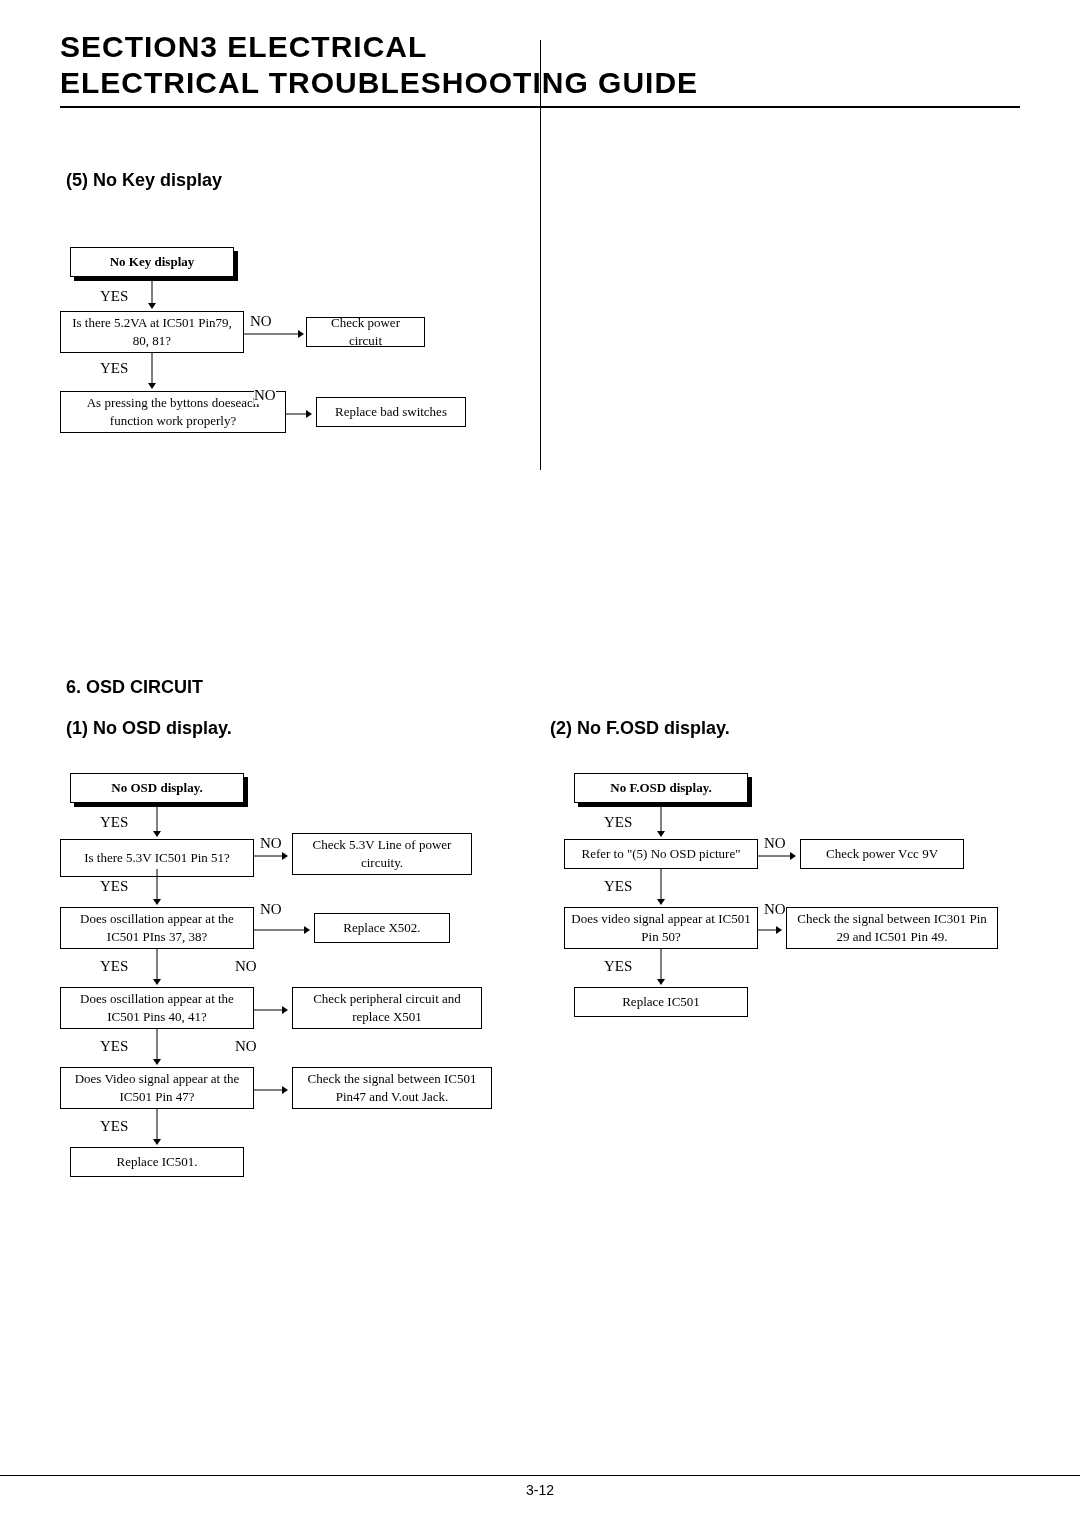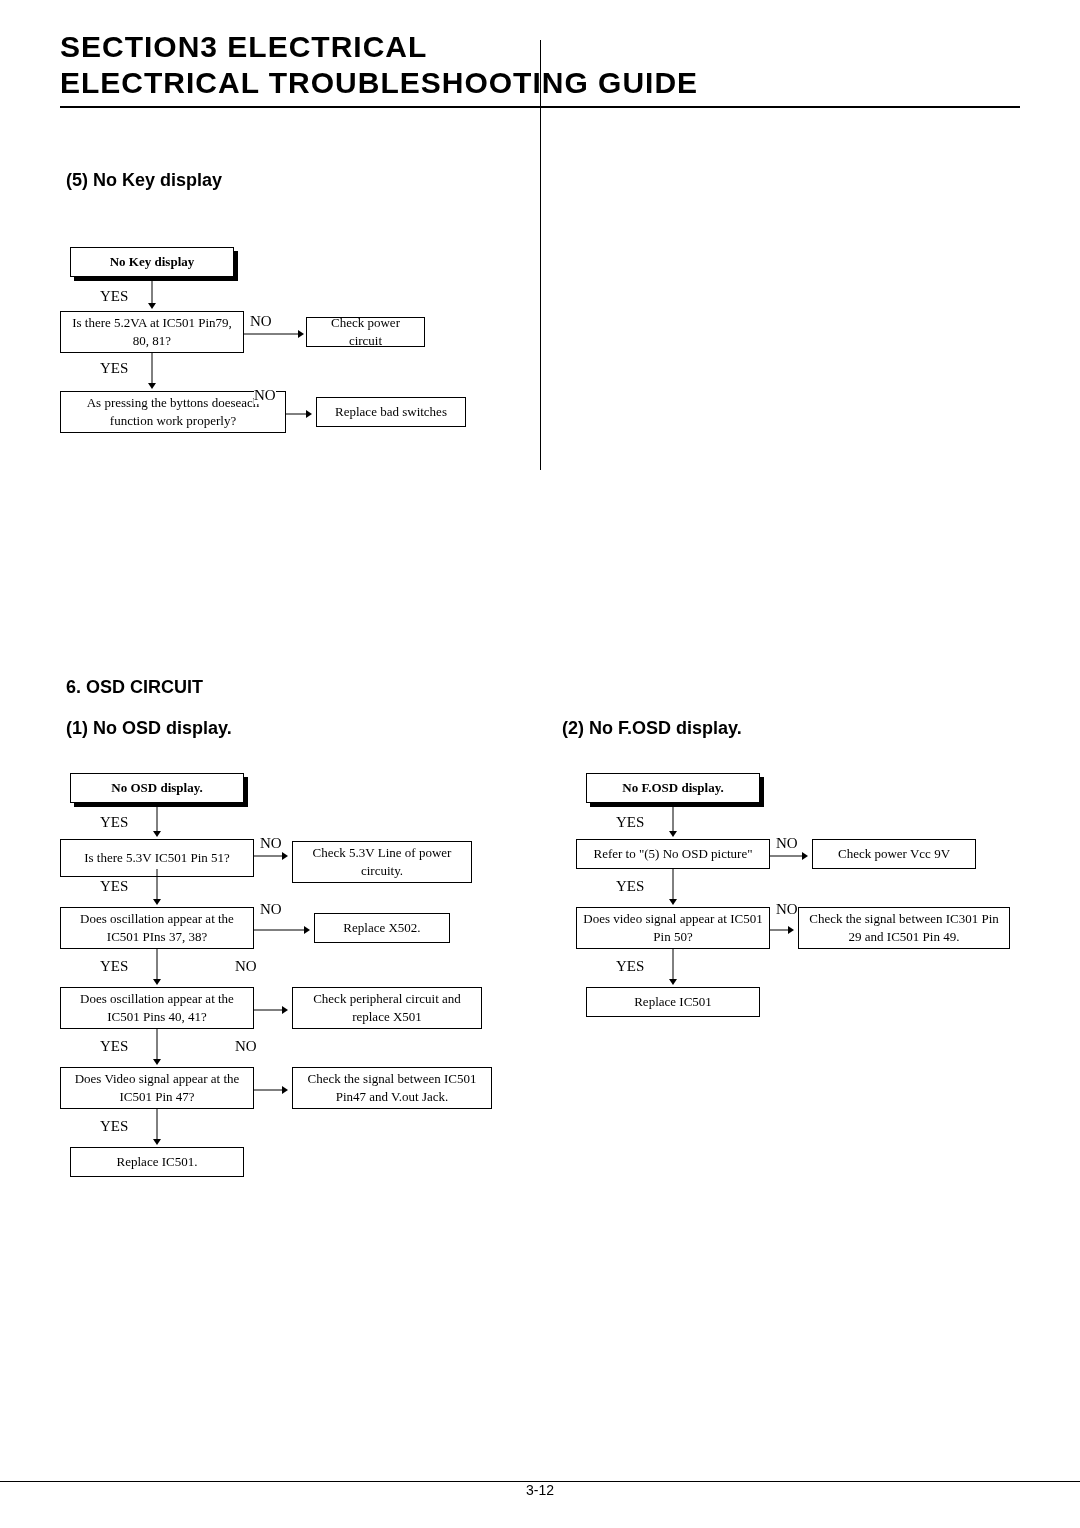--- a/index.html
+++ b/index.html
@@ -75,21 +75,21 @@
     font-size: 15px;
     background: #fff;
   }
   svg.conn {
     position: absolute;
     overflow: visible;
     pointer-events: none;
   }
   .two-col {
     display: flex;
-    gap: 16px;
+    gap: 4px;
     margin-top: 20px;
   }
   .col {
     flex: 0 0 50%;
     position: relative;
   }
   .col .colhead {
     font-weight: bold;
     font-size: 18px;
     margin-left: 6px;
@@ -103,20 +103,21 @@
     border-left: 1px solid #000;
   }
   .footer {
     position: absolute;
     bottom: 30px;
     left: 0;
     width: 100%;
     text-align: center;
     font-size: 14px;
     border-top: 1px solid #000;
+    padding-top: 6px;
   }
   .footer-rule-space {
     margin: 0 60px;
   }
 </style>
 </head>
 <body>
 
 <div class="header">
   <div class="line1">SECTION3   ELECTRICAL</div>
@@ -189,21 +190,21 @@
         </svg>
 
       <div class="box" style="left:0; top:66px; width:194px; height:38px;">
           <span>Is there 5.3V IC501 Pin 51?</span>
         </div>
       <div class="label" style="left:200px; top:62px;">NO</div>
       <svg class="conn" style="left:194px; top:81px;" width="40" height="10">
           <line x1="0" y1="2" x2="32" y2="2" stroke="#000"></line>
           <polygon points="34,2 28,-2 28,6"></polygon>
         </svg>
-      <div class="box" style="left:232px; top:60px; width:180px; height:42px;margin-top:8px;">
+      <div class="box" style="left:232px; top:60px; width:180px; height:42px;">
           <span>Check 5.3V Line of power circuity.</span>
         </div>
 
       <div class="label" style="left:40px; top:105px;">YES</div>
       <svg class="conn" style="left:95px; top:96px;" width="12" height="40">
           <line x1="2" y1="0" x2="2" y2="34" stroke="#000"></line>
           <polygon points="2,36 -2,30 6,30"></polygon>
         </svg>
 
       <div class="box" style="left:0; top:134px; width:194px; height:42px;">

